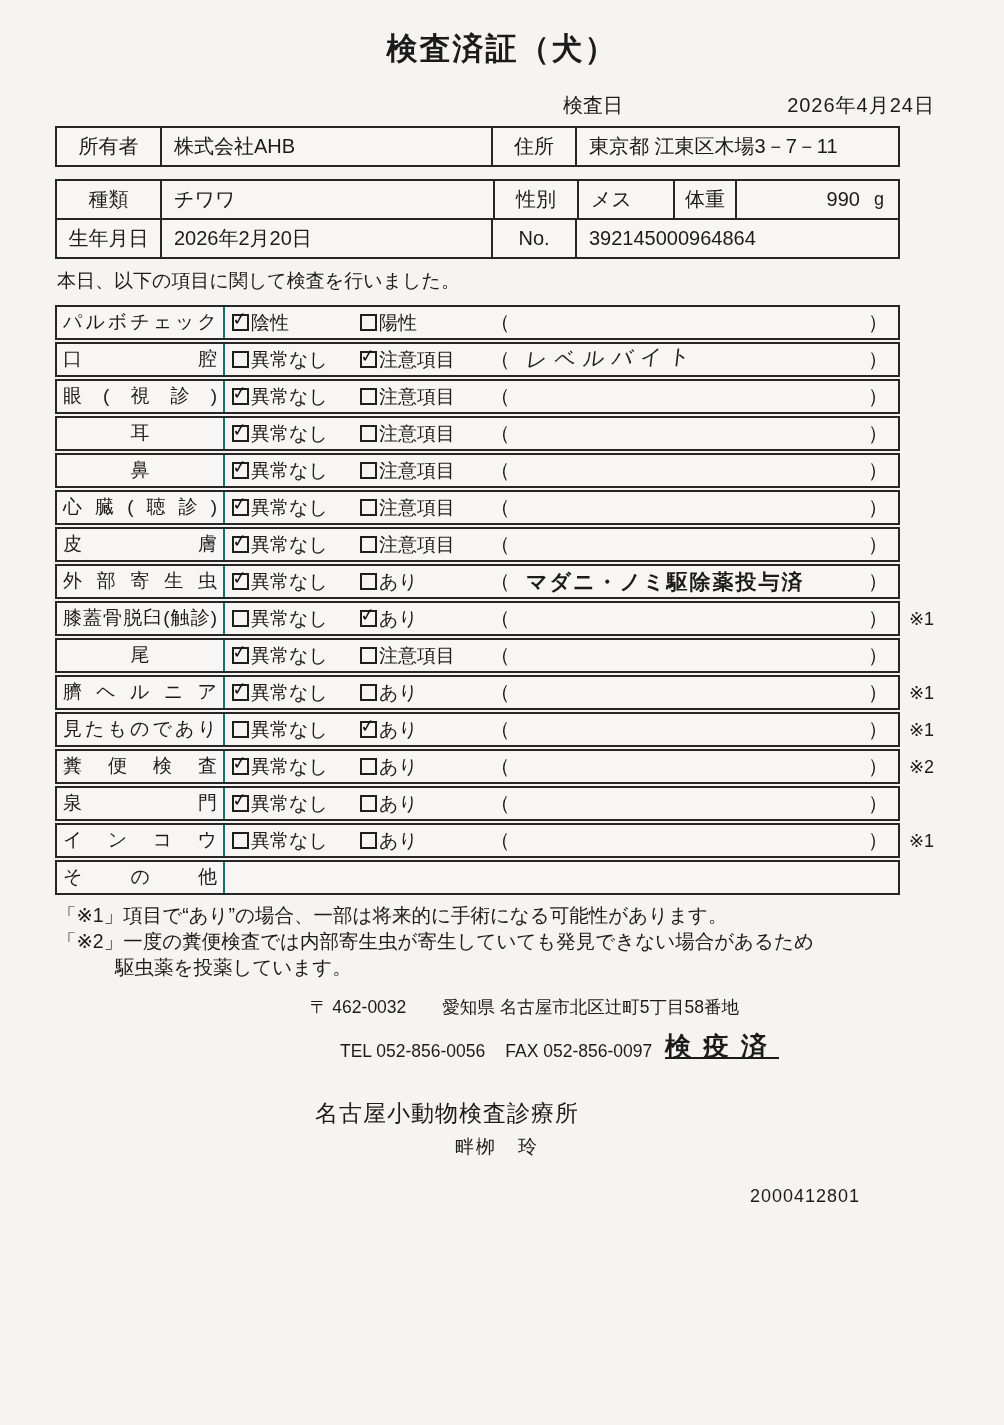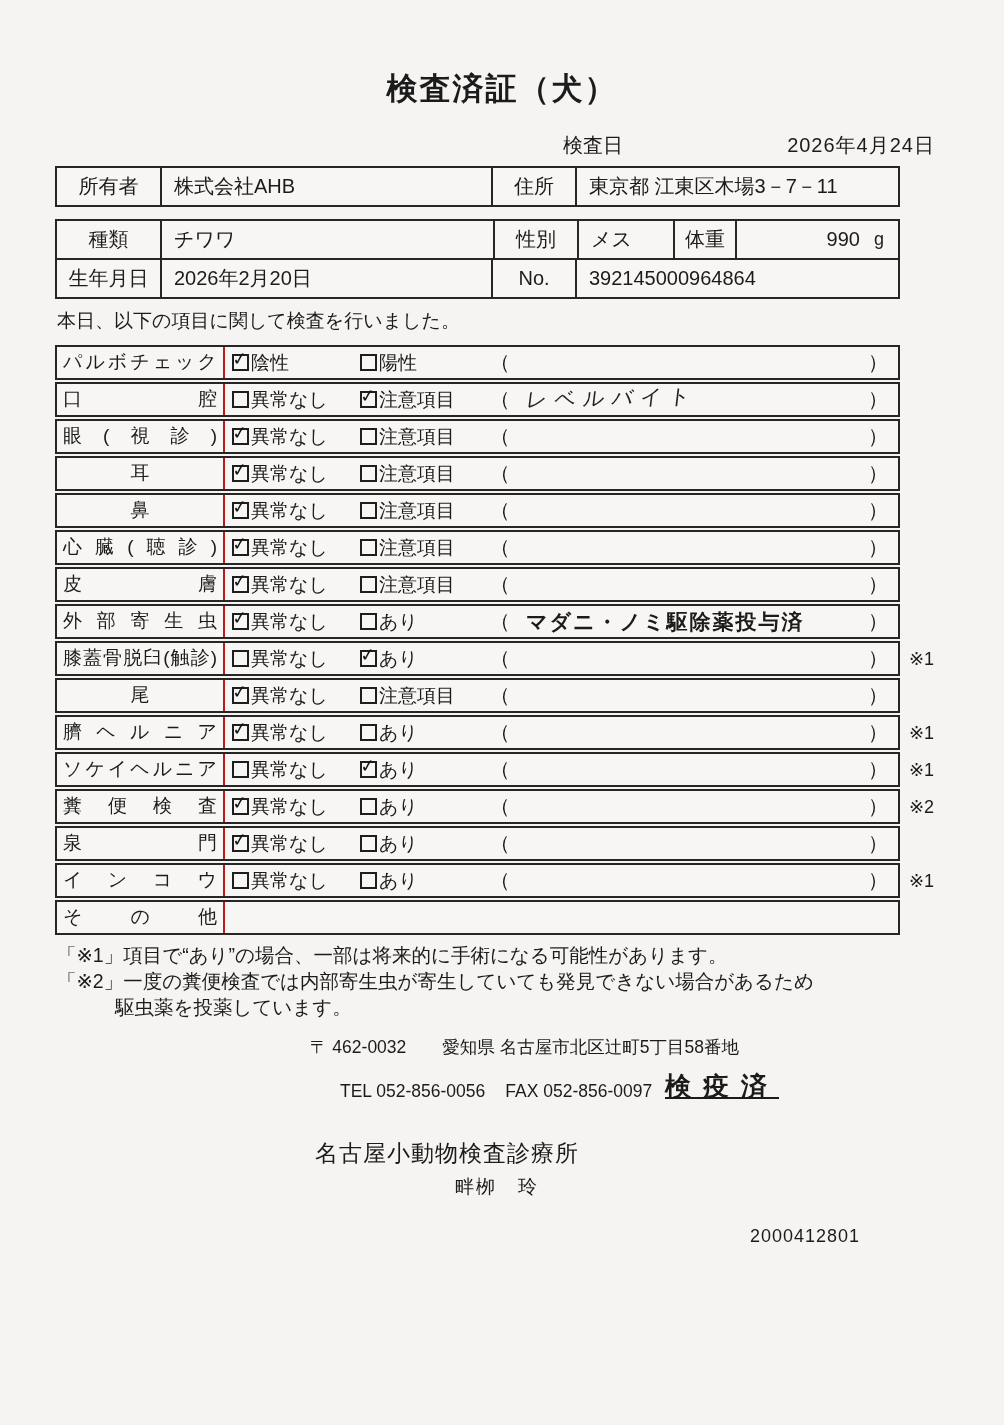--- a/index.html
+++ b/index.html
@@ -3,21 +3,21 @@
 <meta charset="utf-8">
 <style>
   html,body{margin:0;padding:0;}
   body{background:#e8e7e5;}
   .page{
     width:1004px;height:1425px;background:#f5f4f2;position:relative;
     font-family:"Liberation Sans","DejaVu Sans",sans-serif;color:#1b1b1b;
     margin:0 auto;overflow:hidden;box-sizing:border-box;
   }
   .title{
-    text-align:center;padding-top:68px;font-size:31px;font-weight:700;
+    text-align:center;padding-top:28px;font-size:31px;font-weight:700;
     letter-spacing:2px;margin:0;
   }
   
   .date-row{position:relative;width:880px;margin:22px 0 8px 55px;height:26px;font-size:20px;}
   .date-label{position:absolute;left:508px;top:0;}
   .date-value{position:absolute;right:0;top:0;letter-spacing:1px;}
   
   .itable{width:845px;margin-left:55px;border:2px solid #262626;box-sizing:border-box;background:#f7f6f4;}
   .irow{display:flex;height:37px;align-items:stretch;}
   .irow + .irow{border-top:2px solid #262626;}
@@ -32,21 +32,21 @@
   .w-sex{width:96px;}
   .w-wlbl{width:62px;}
   .w-wval{width:163px;justify-content:flex-end;padding-right:14px;}
   .wu{margin-left:14px;font-size:18px;}
   .gap12{height:12px;}
   .intro{margin:9px 0 11px 57px;font-size:19px;}
   
   .etable{margin-left:55px;width:845px;}
   .erow{position:relative;display:flex;align-items:stretch;height:35px;
         border:2px solid #262626;margin-bottom:2px;box-sizing:border-box;background:#f7f6f4;}
-  .elabel{width:168px;border-right:2px solid #b91c1c;box-sizing:border-box;
+  .elabel{width:168px;border-right:2px solid #0f766e;box-sizing:border-box;
           font-size:19px;line-height:30px;padding:0 6px;
           text-align:justify;text-align-last:justify;overflow:hidden;}
   .elabel.single{text-align:center;text-align-last:center;}
   .eopts{display:flex;align-items:center;width:265px;padding-left:7px;box-sizing:border-box;}
   .opt{display:flex;align-items:center;font-size:19px;}
   .opt1{width:128px;}
   .opt2{width:126px;}
   .cb{display:inline-block;width:13px;height:13px;border:2px solid #1e1e1e;
       position:relative;margin-right:2px;flex:0 0 auto;background:#f7f6f4;}
   .cb.checked::after{
@@ -335,21 +335,21 @@
       </div>
       <div class="eremark">
         <span class="par po">（</span>
         <span class="rtext"></span>
         <span class="par pc">）</span>
       </div>
       <span class="emark">※1</span>
     </div>
 
     <div class="erow">
-      <div class="elabel">ソケイヘルニア</div>
+      <div class="elabel">見たものであり</div>
       <div class="eopts">
         <span class="opt opt1">
           <span class="cb"></span>
           <span class="otext1">異常なし</span>
         </span>
         <span class="opt opt2">
           <span class="cb checked"></span>
           <span class="otext2">あり</span>
         </span>
       </div>

